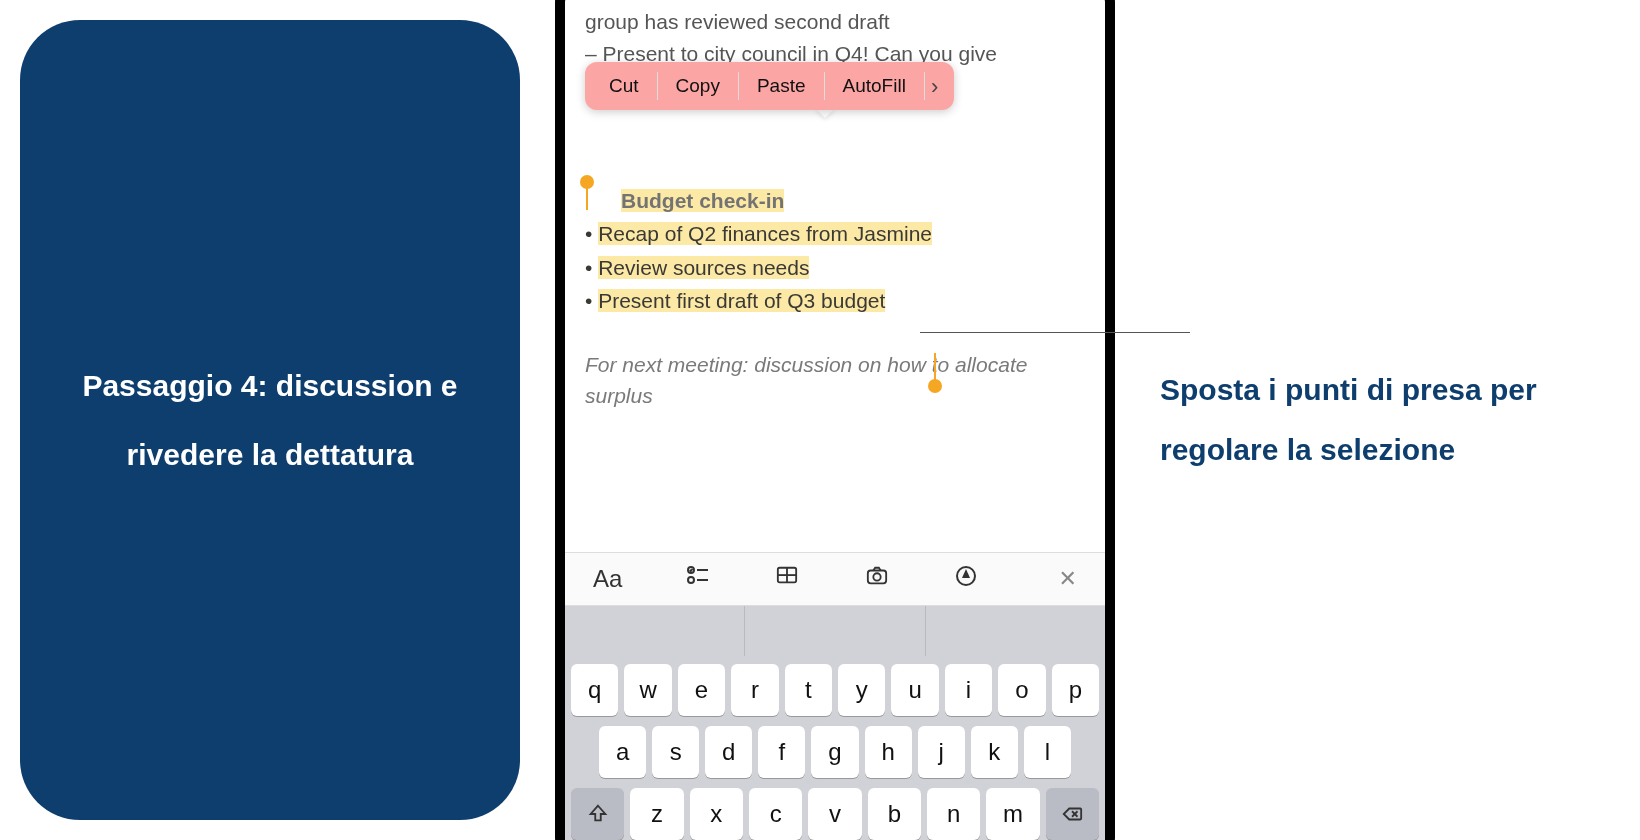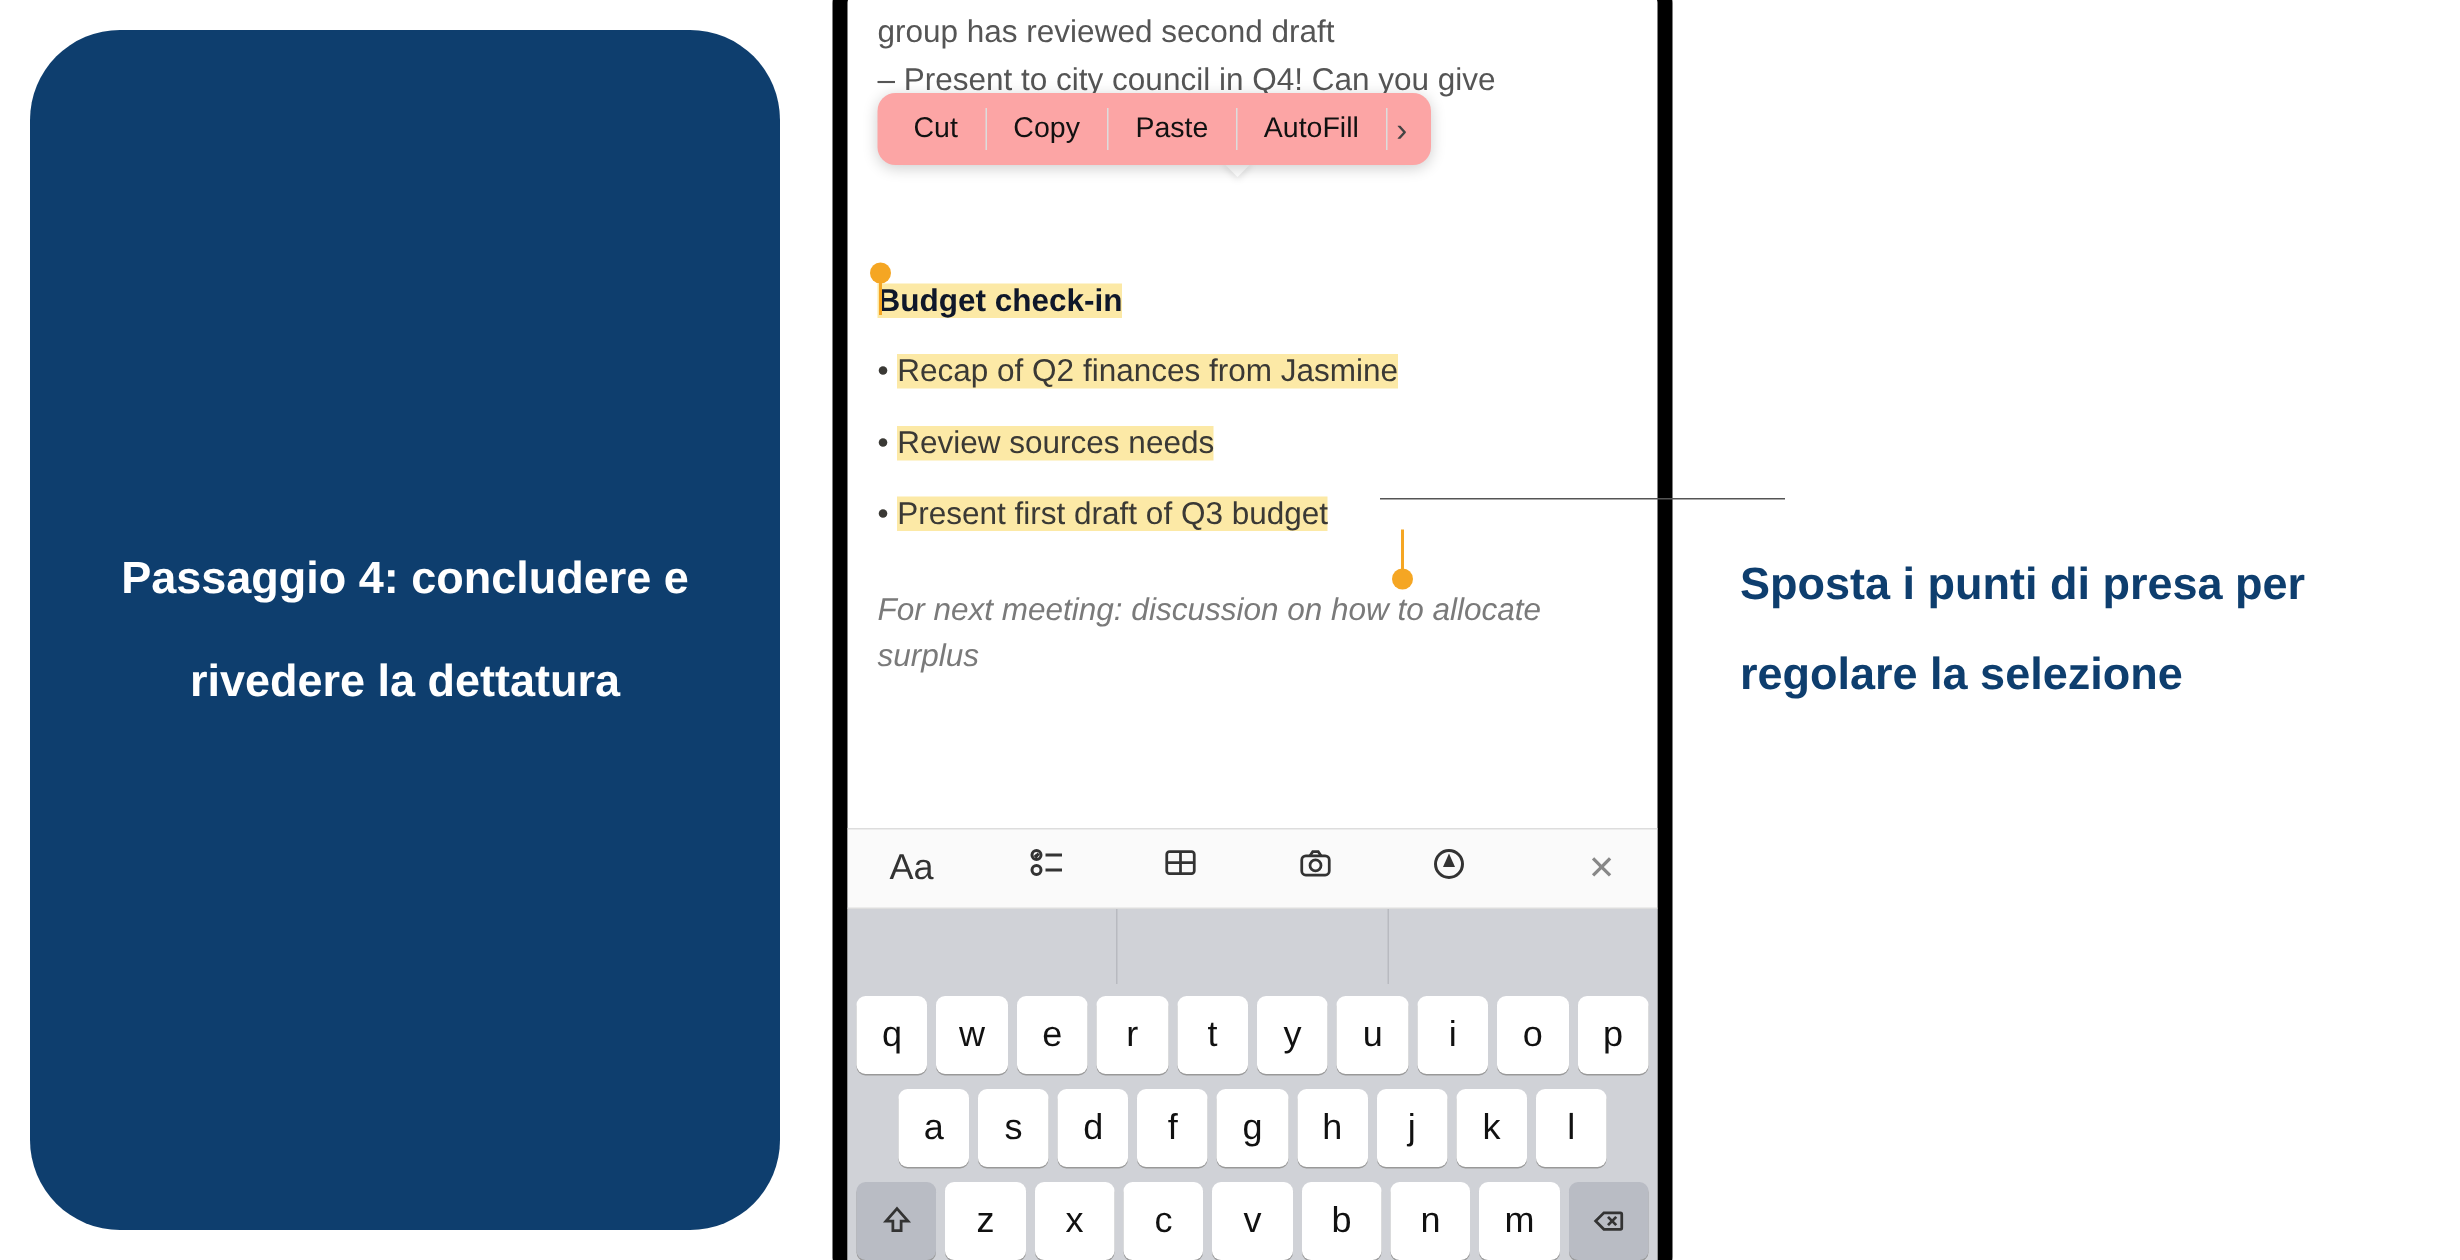--- a/index.html
+++ b/index.html
@@ -106,22 +106,22 @@
     border-top: 10px solid #fff;
     filter: drop-shadow(0 2px 2px rgba(0,0,0,.1));
     z-index:4;
   }
 
   .sel-block { margin-top: 84px; position:relative; }
   .hl {
     background: #fce9a6;
     display: inline;
   }
-  .sel-title { font-weight: 700; color:#0f172a; }
-  .sel-row { color:#3a3935; margin-top:16px; }
+  .sel-title { font-weight: 700; color:#737373;margin-left:36px; }
+  .sel-row { color:#3a3935; margin-top:2px; }
   .sel-row::before { content:"• "; }
 
   .grab-start {
     position: absolute;
     left: -5px; top: -10px;
     width: 14px; height: 14px;
     background: #f5a623;
     border-radius: 50%;
   }
   .grab-start::after{
@@ -188,21 +188,21 @@
     left: 920px; top: 332px;
     width: 270px; height: 1px;
     background:#555;
     z-index: 20;
   }
 </style>
 </head>
 <body>
 
 <div class="left-card">
-  <div class="text">Passaggio 4: concludere e rivedere la dettatura</div>
+  <div class="text">Passaggio 4: discussion e rivedere la dettatura</div>
 </div>
 
 <div class="right-card">
   <div class="text">Sposta i punti di presa per regolare la selezione</div>
 </div>
 
 <div class="anno-line"></div>
 
 <div class="phone">
   <div class="screen">

